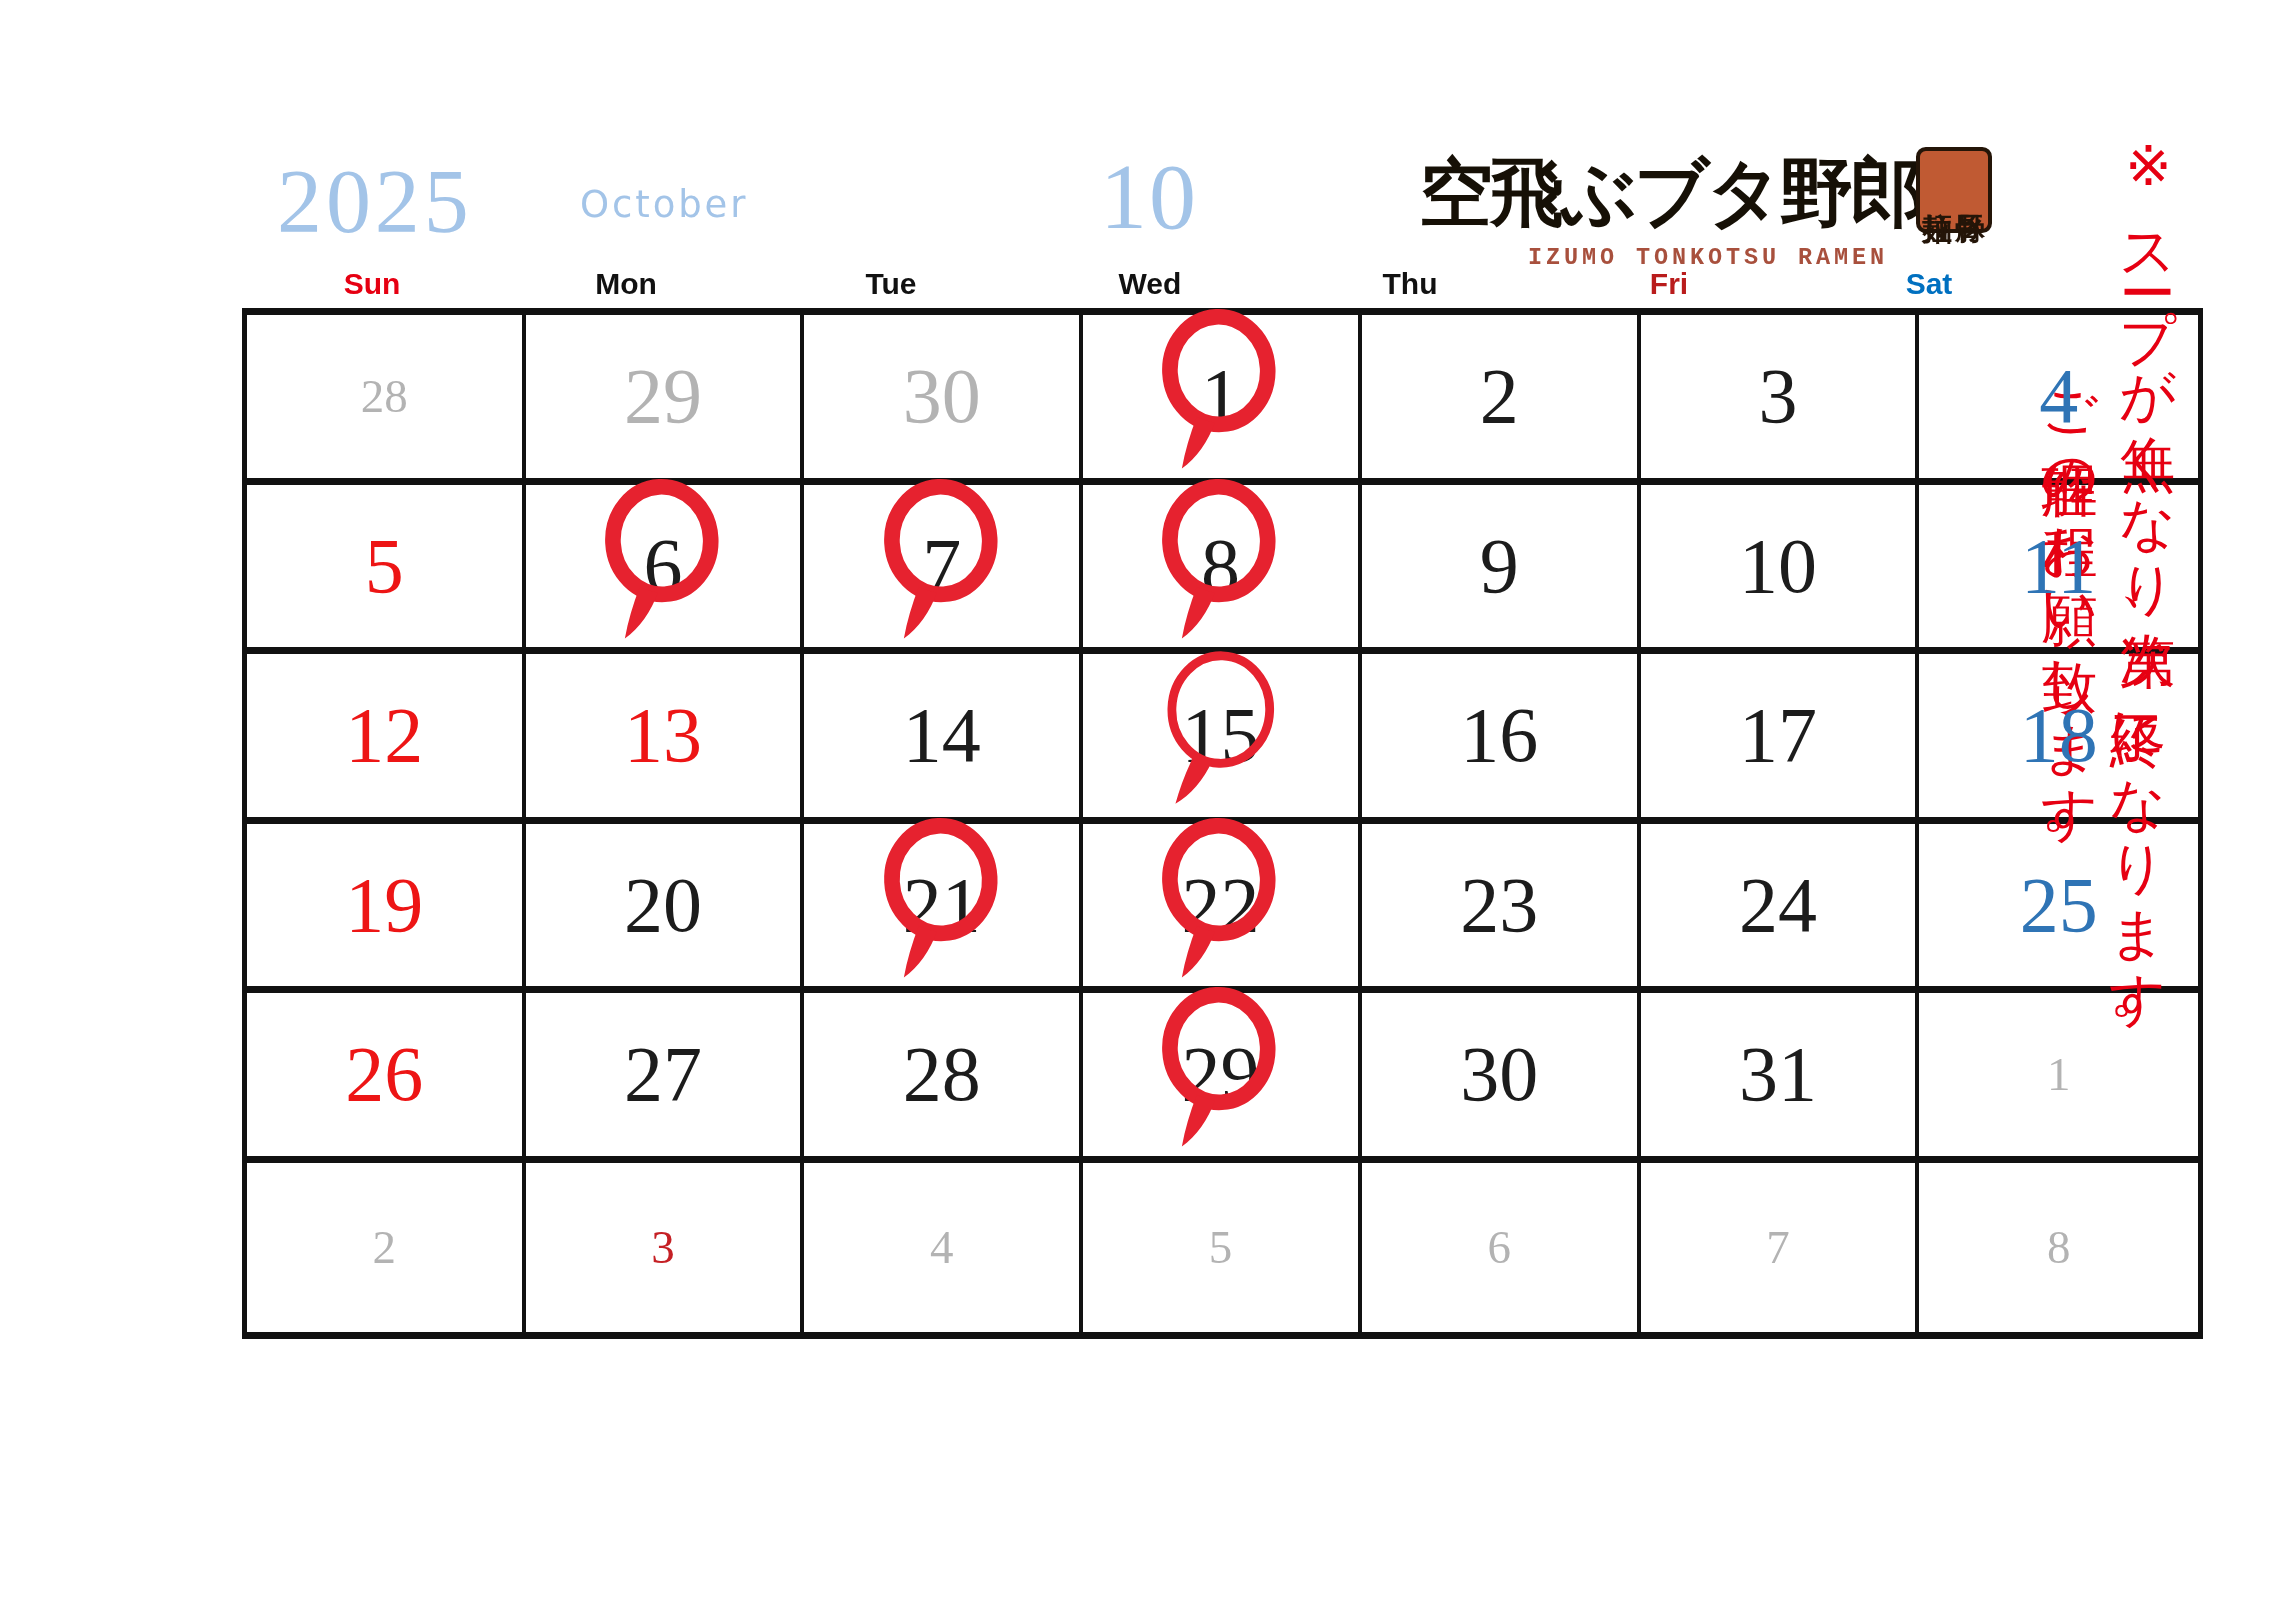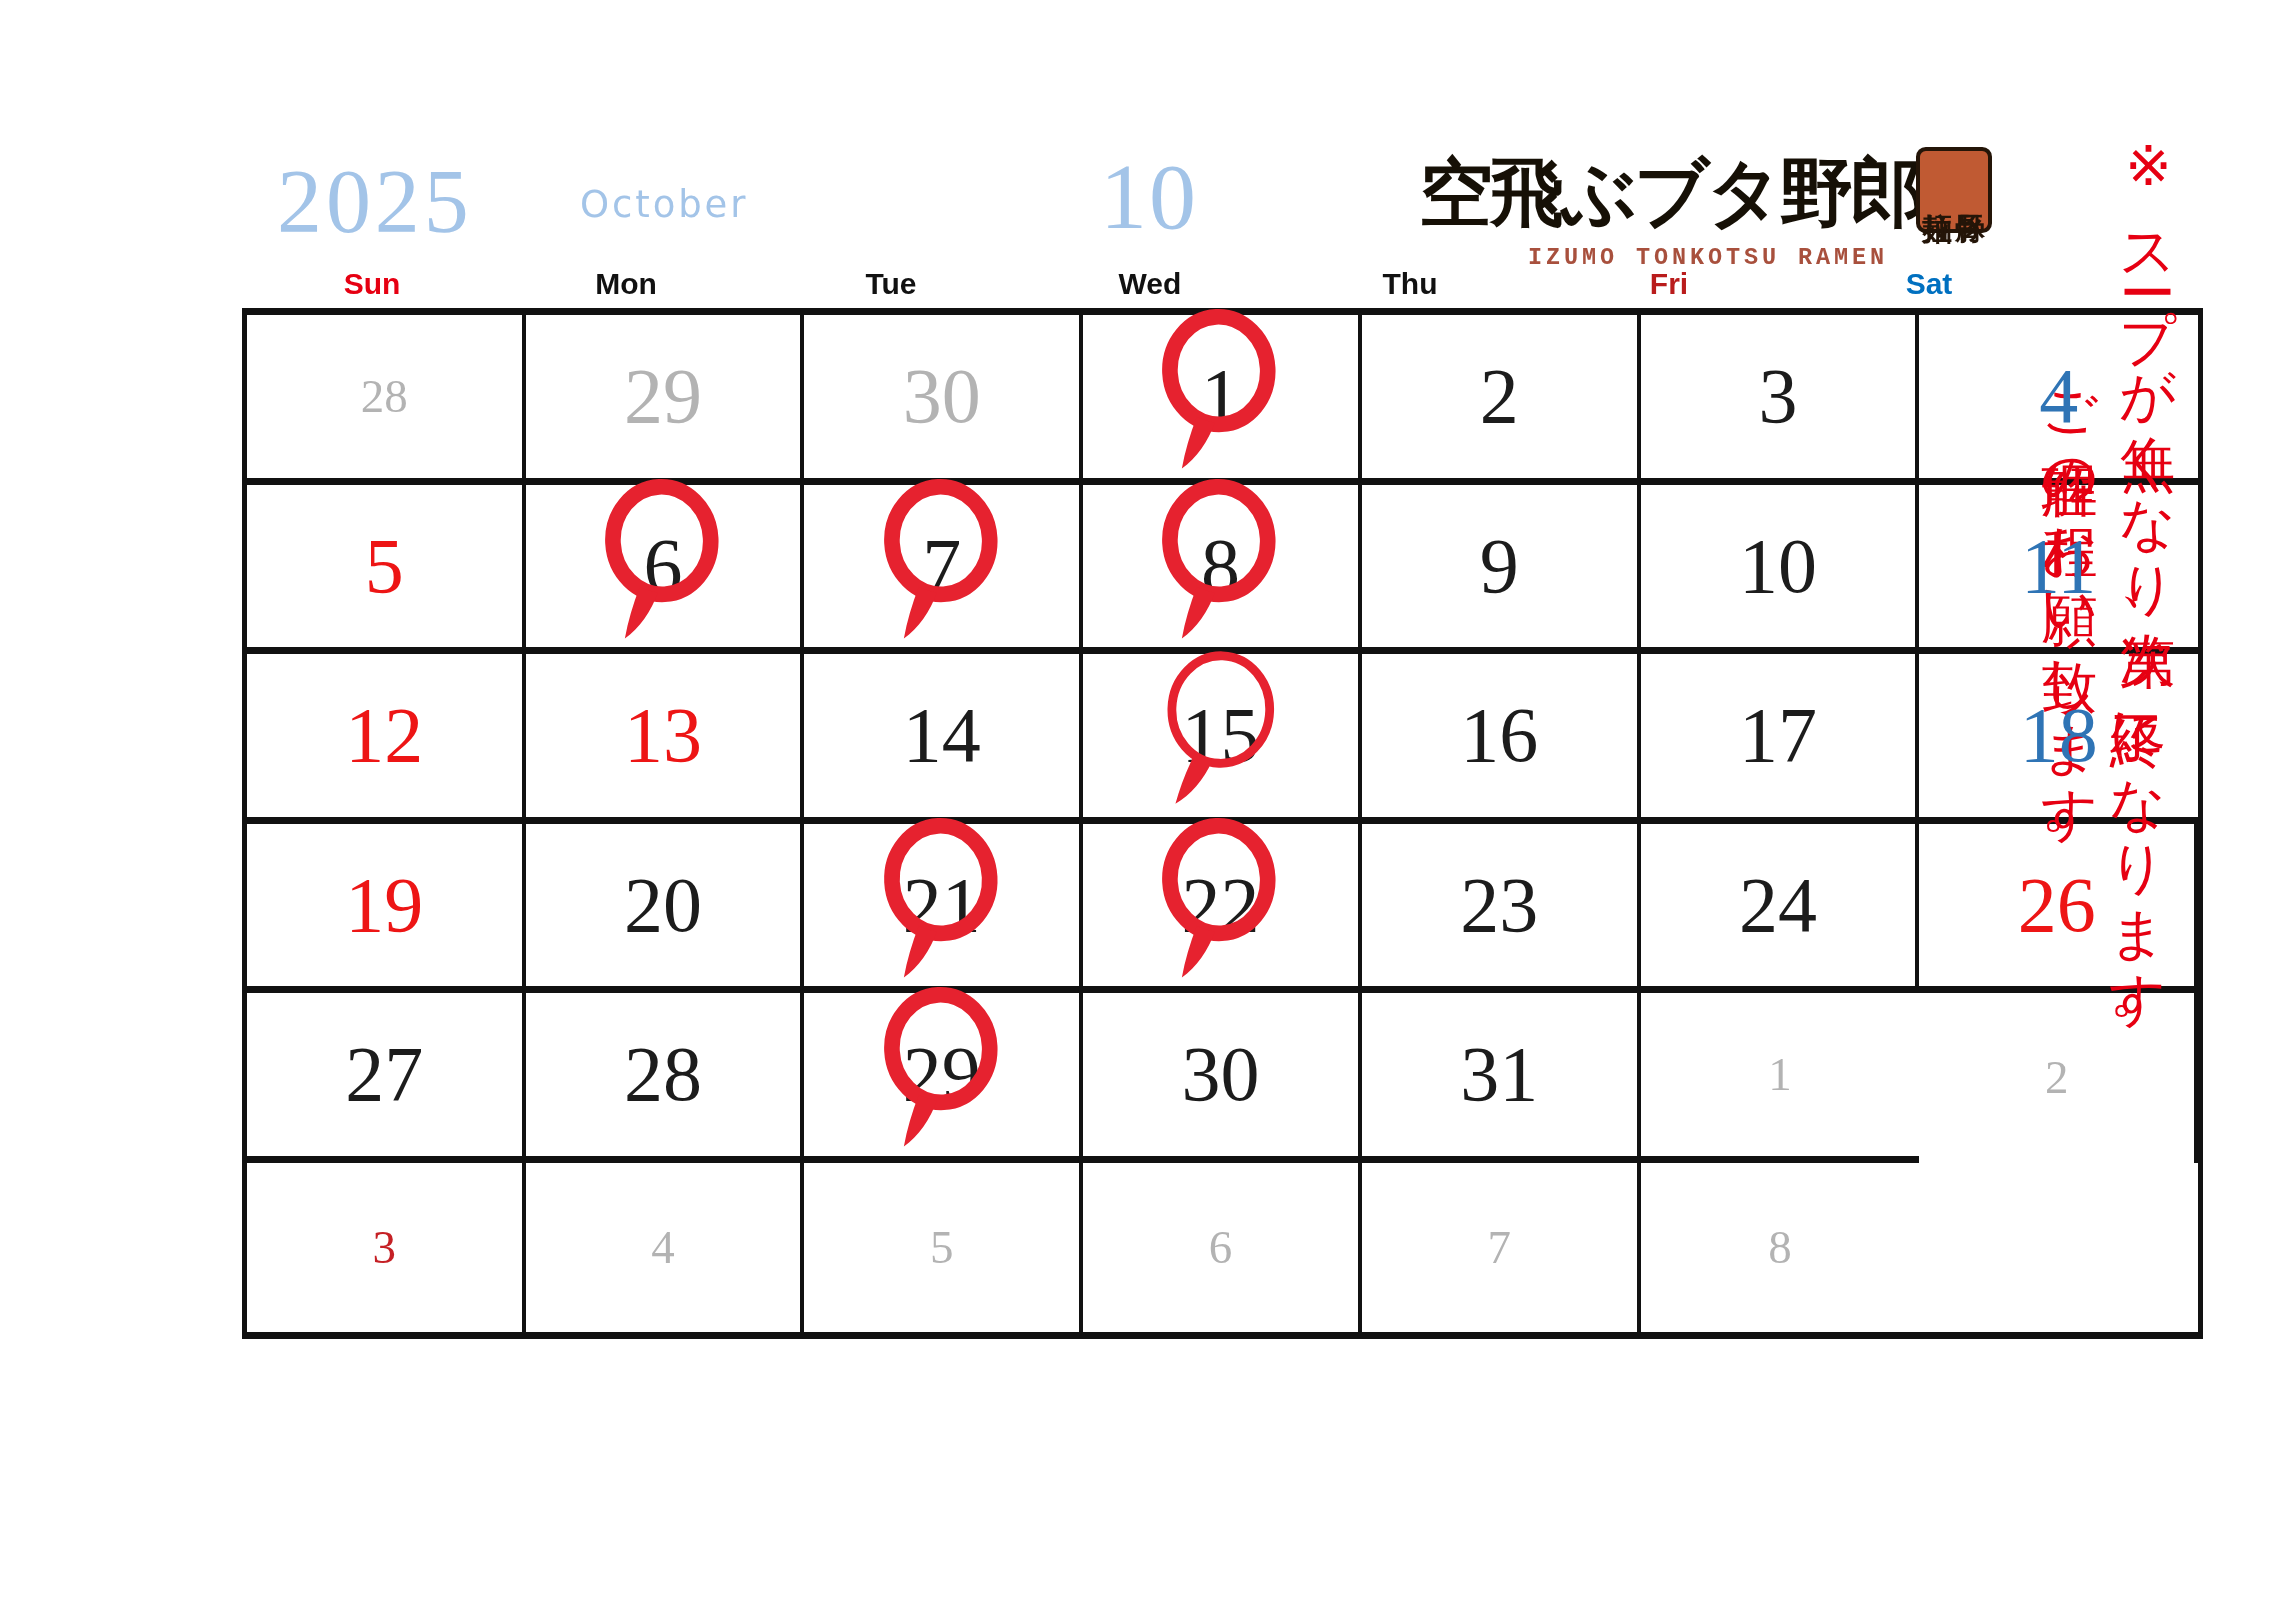--- a/index.html
+++ b/index.html
@@ -192,20 +192,23 @@
         <ellipse cx="67" cy="66" rx="50" ry="55" fill="none" stroke="#e6222f" stroke-width="16" stroke-linecap="round"></ellipse>
         <path d="M42 112 C34 130 28 147 24 164 C39 155 53 137 60 119 C53 117 47 115 42 112 Z" fill="#e6222f"></path>
       </svg>
     </div>
     <div class="cell weekday">
       <span class="num">23</span>
     </div>
     <div class="cell weekday">
       <span class="num">24</span>
     </div>
+    <div class="cell sat last-col">
+      <span class="num">25</span>
+    </div>
     <div class="cell sun">
       <span class="num">26</span>
     </div>
     <div class="cell weekday">
       <span class="num">27</span>
     </div>
     <div class="cell weekday">
       <span class="num">28</span>
     </div>
     <div class="cell weekday">

